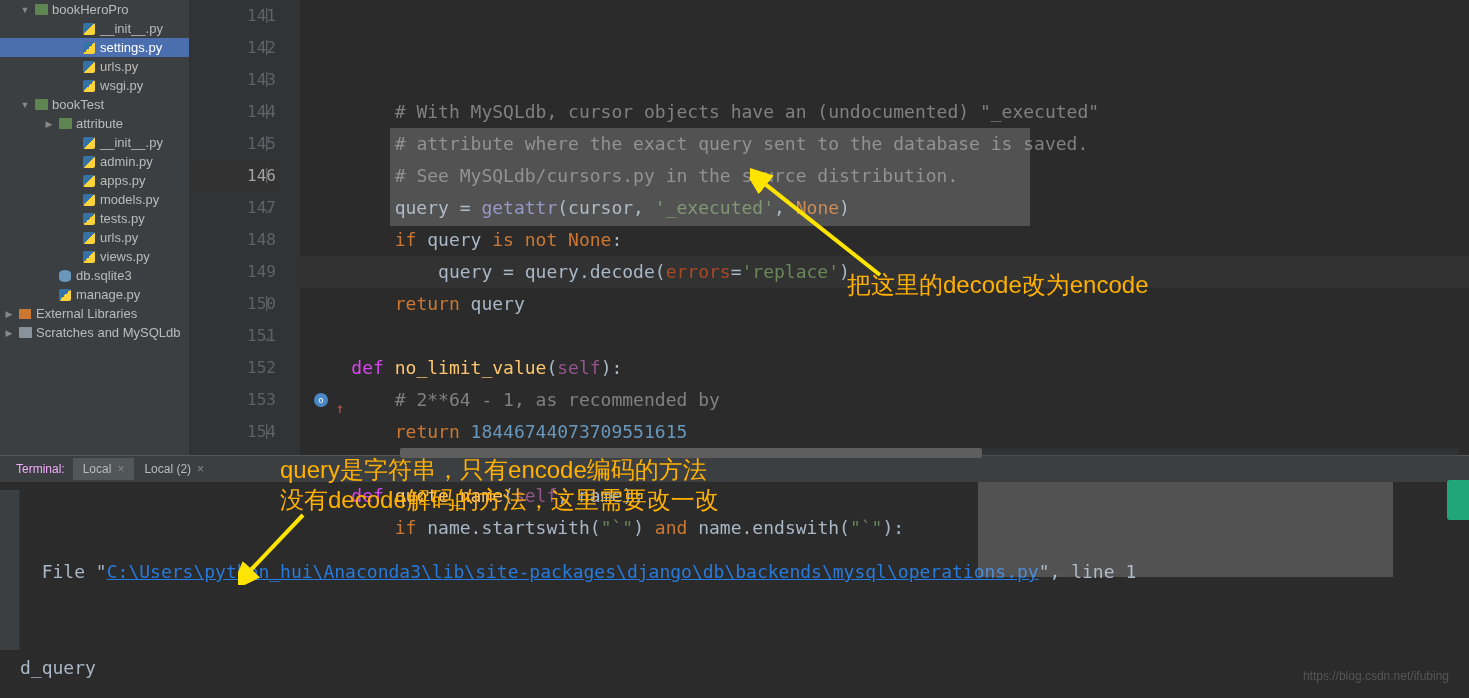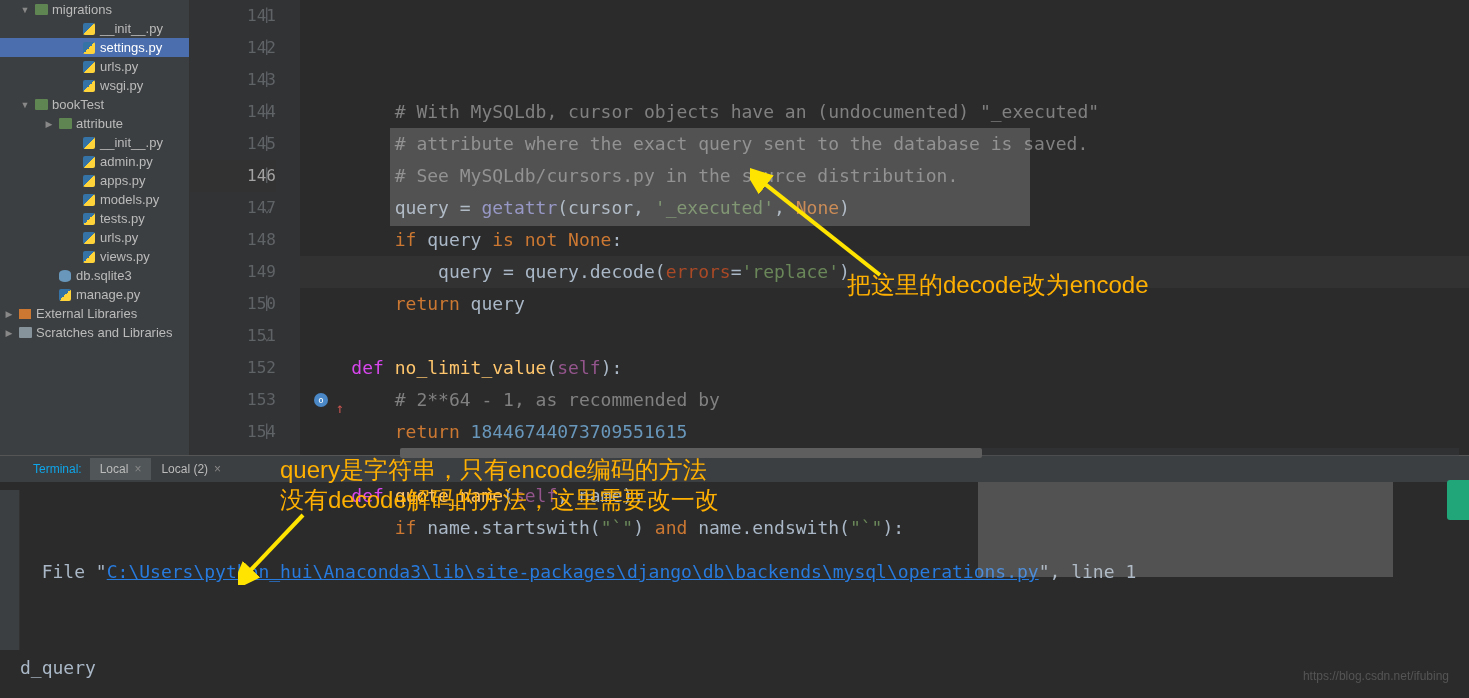--- a/index.html
+++ b/index.html
@@ -175,21 +175,21 @@
 .terminal-tabs {
   height: 26px;
   background: #3c3f41;
   display: flex;
   align-items: center;
   padding-left: 8px;
   gap: 0;
   font-family: "Segoe UI", Arial, sans-serif;
   font-size: 12px;
 }
-.terminal-label { color: #0ea5e9; padding: 0 8px; margin-left: 17px; }
+.terminal-label { color: #f0abfc; padding: 0 8px; }
 .terminal-tab {
   padding: 4px 10px;
   color: #bbbbbb;
   display: flex;
   align-items: center;
   gap: 6px;
   cursor: pointer;
 }
 .terminal-tab.active { background: #515658; }
 .tab-close { color: #888; font-size: 12px; cursor: pointer; }
@@ -267,21 +267,21 @@
 }
 </style>
 </head>
 <body>
 
 <div class="main-area">
   <div class="sidebar" id="tree">
       <div class="tree-item indent-1">
         <span class="tree-arrow">▼</span>
         <span class="file-icon folder-icon django-folder"></span>
-        <span>migrations</span>
+        <span>bookHeroPro</span>
       </div>
       <div class="tree-item indent-3">
         <span class="tree-arrow"></span>
         <span class="file-icon py-icon"></span>
         <span>__init__.py</span>
       </div>
       <div class="tree-item indent-3 selected">
         <span class="tree-arrow"></span>
         <span class="file-icon py-icon"></span>
         <span>settings.py</span>
@@ -352,21 +352,21 @@
         <span>manage.py</span>
       </div>
       <div class="tree-item indent-0">
         <span class="tree-arrow">▶</span>
         <span class="file-icon lib-icon"></span>
         <span>External Libraries</span>
       </div>
       <div class="tree-item indent-0">
         <span class="tree-arrow">▶</span>
         <span class="file-icon folder-icon"></span>
-        <span>Scratches and Libraries</span>
+        <span>Scratches and MySQLdb</span>
       </div>
     </div>
   <div class="editor">
     <div class="gutter" id="gutter">
         <div class="gutter-line">141<span class="fold-marker">⎮</span></div>
         <div class="gutter-line">142<span class="fold-marker">⎮</span></div>
         <div class="gutter-line">143<span class="fold-marker">⎮</span></div>
         <div class="gutter-line">144<span class="fold-marker">⎮</span></div>
         <div class="gutter-line">145<span class="fold-marker">⎮</span></div>
         <div class="gutter-line current">146<span class="fold-marker">⎮</span></div>

